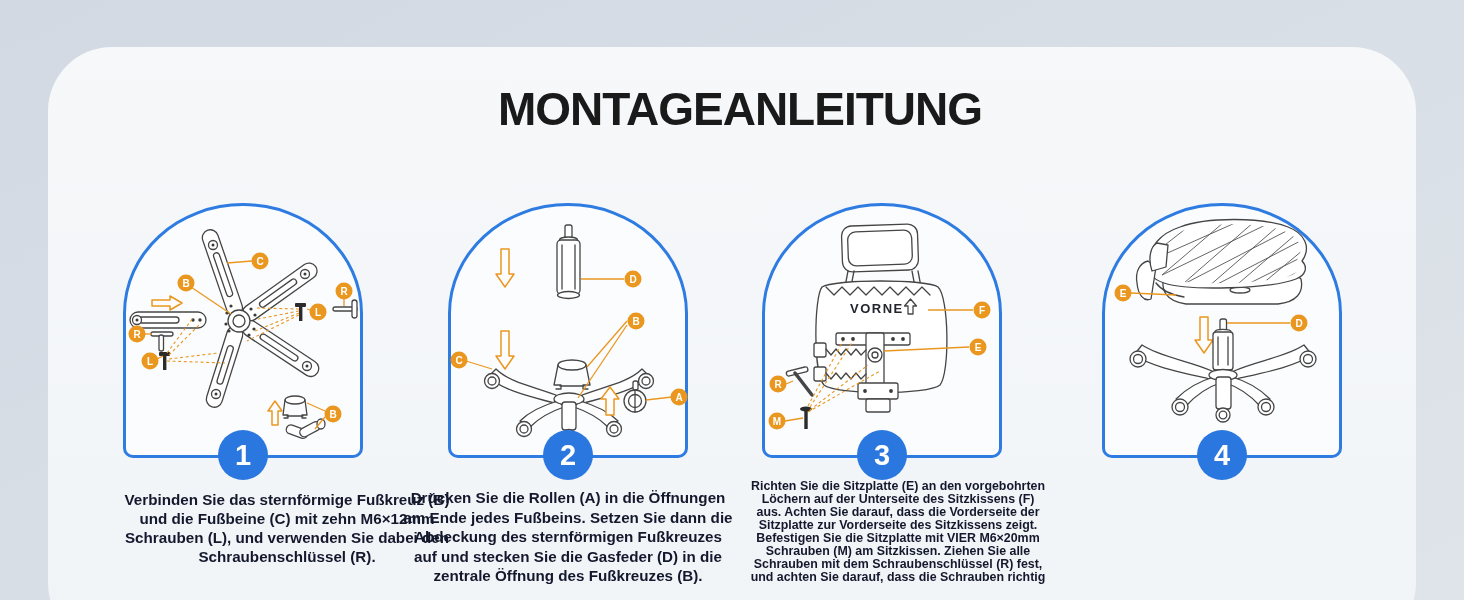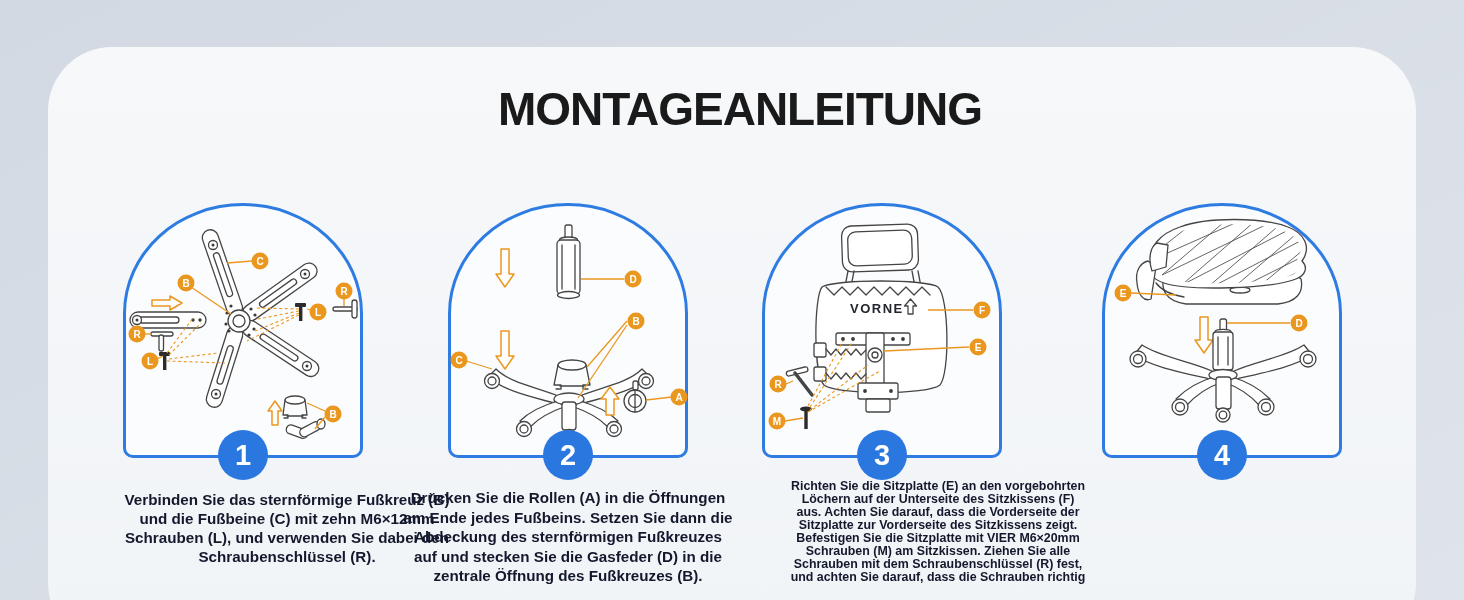--- a/index.html
+++ b/index.html
@@ -15,21 +15,21 @@
     background:#fbfcfe;border:3px solid #2e7ce2;
     border-radius:122px 122px 10px 10px / 112px 112px 10px 10px;}
   .a1{left:123px}.a2{left:448px}.a3{left:762px}.a4{left:1102px}
   .badge{position:absolute;left:50%;bottom:-25px;transform:translateX(-50%);
     width:50px;height:50px;border-radius:50%;background:#2b77e0;color:#ffffff;
     font-weight:bold;font-size:29px;line-height:50px;text-align:center;z-index:3;}
   .arch svg{position:absolute;left:-3px;top:-3px;}
   .desc{position:absolute;margin:0;text-align:center;color:#14182d;font-weight:bold;}
   .d1{left:78px;top:490px;width:330px;font-size:15.2px;line-height:19px;margin-left:44px;}
   .d2{left:403px;top:488px;width:330px;font-size:15.2px;line-height:19.5px;}
-  .d3{left:748px;top:480px;width:300px;font-size:12.4px;line-height:13px;margin-left:40px;}
+  .d3{left:748px;top:480px;width:300px;font-size:12.4px;line-height:13px;}
   .d4{left:1057px;top:490px;width:330px;font-size:15.2px;line-height:19.5px;}
   
   .ln{fill:none;stroke:#454545;stroke-width:1.3;stroke-linecap:round;stroke-linejoin:round;}
   .fw{fill:#ffffff;stroke:#454545;stroke-width:1.3;stroke-linecap:round;stroke-linejoin:round;}
   .dk{fill:#2b2b2b;stroke:none;}
   .hole{fill:#3a3a3a;stroke:none;}
   .lead{stroke:#ea971f;stroke-width:1.3;fill:none;}
   .dash{stroke:#ea971f;stroke-width:1.1;fill:none;stroke-dasharray:3,2.6;}
   .oarrow{fill:#fdfdfd;stroke:#ea971f;stroke-width:1.5;stroke-linejoin:round;}
   .cal{fill:#ea971f;stroke:none;}

